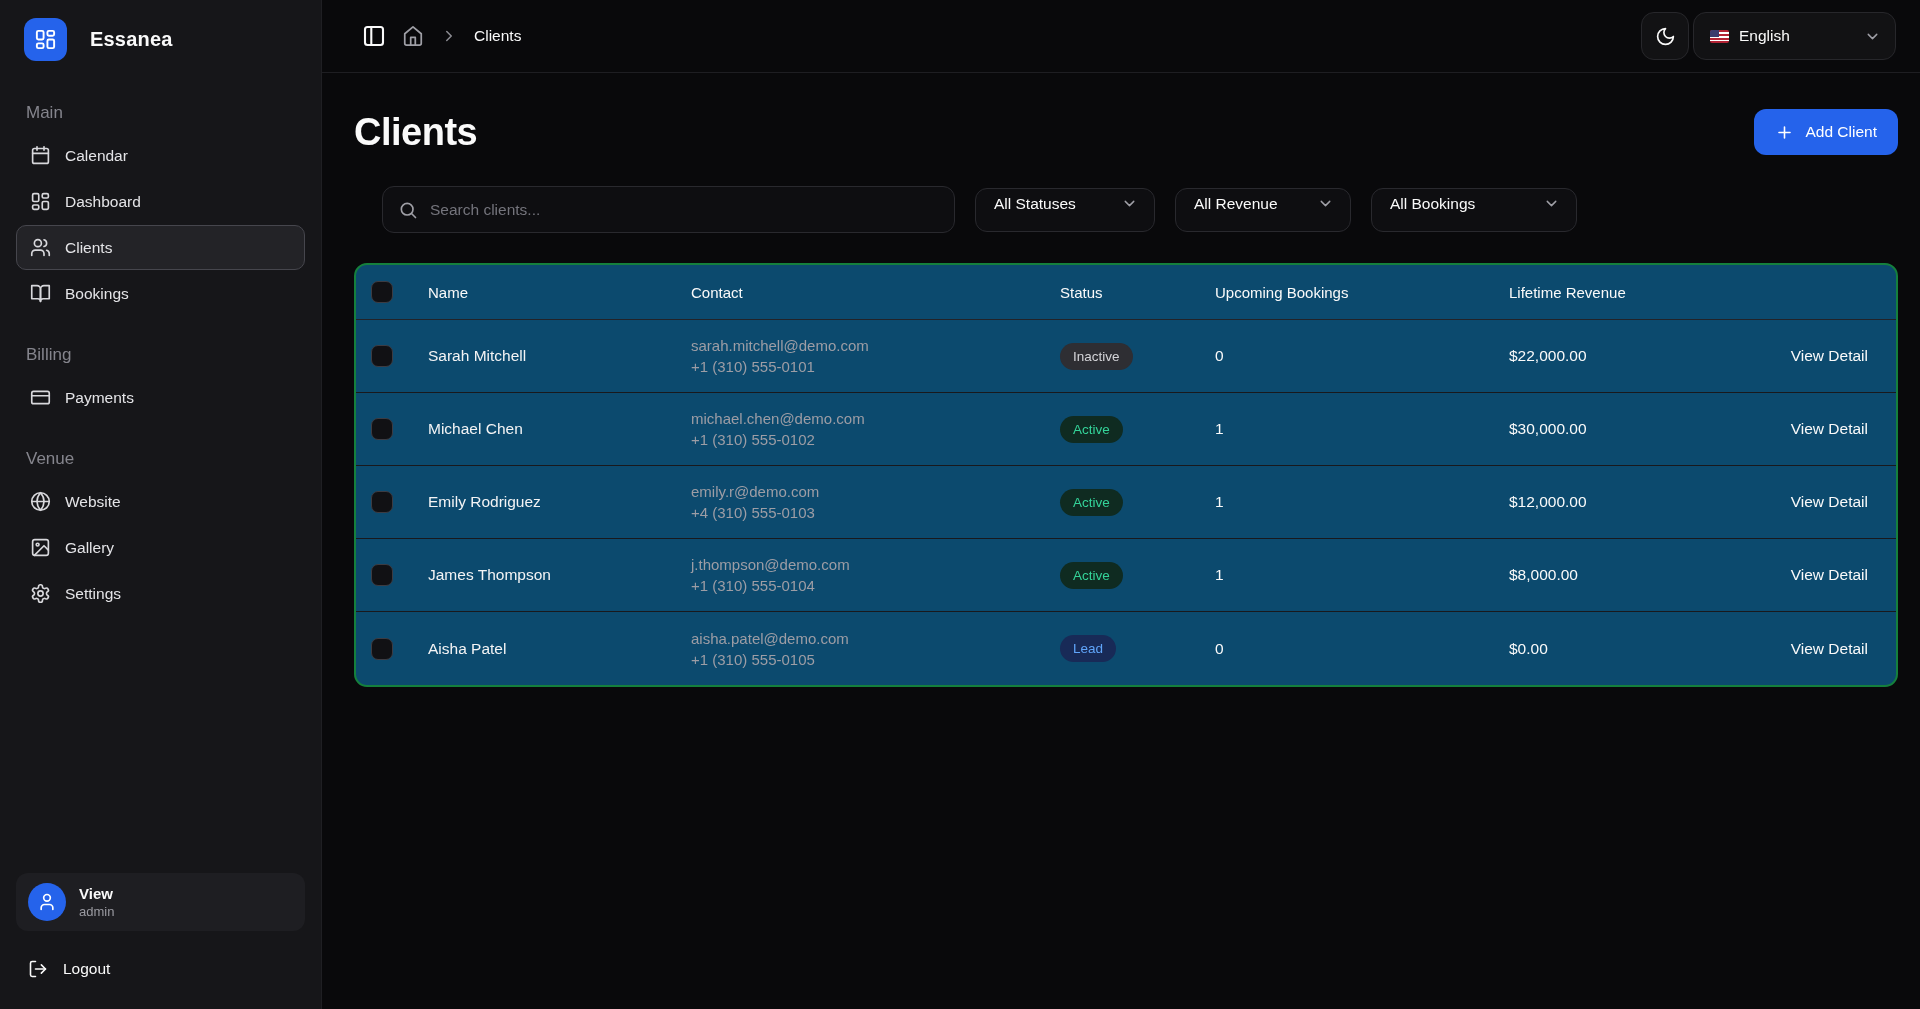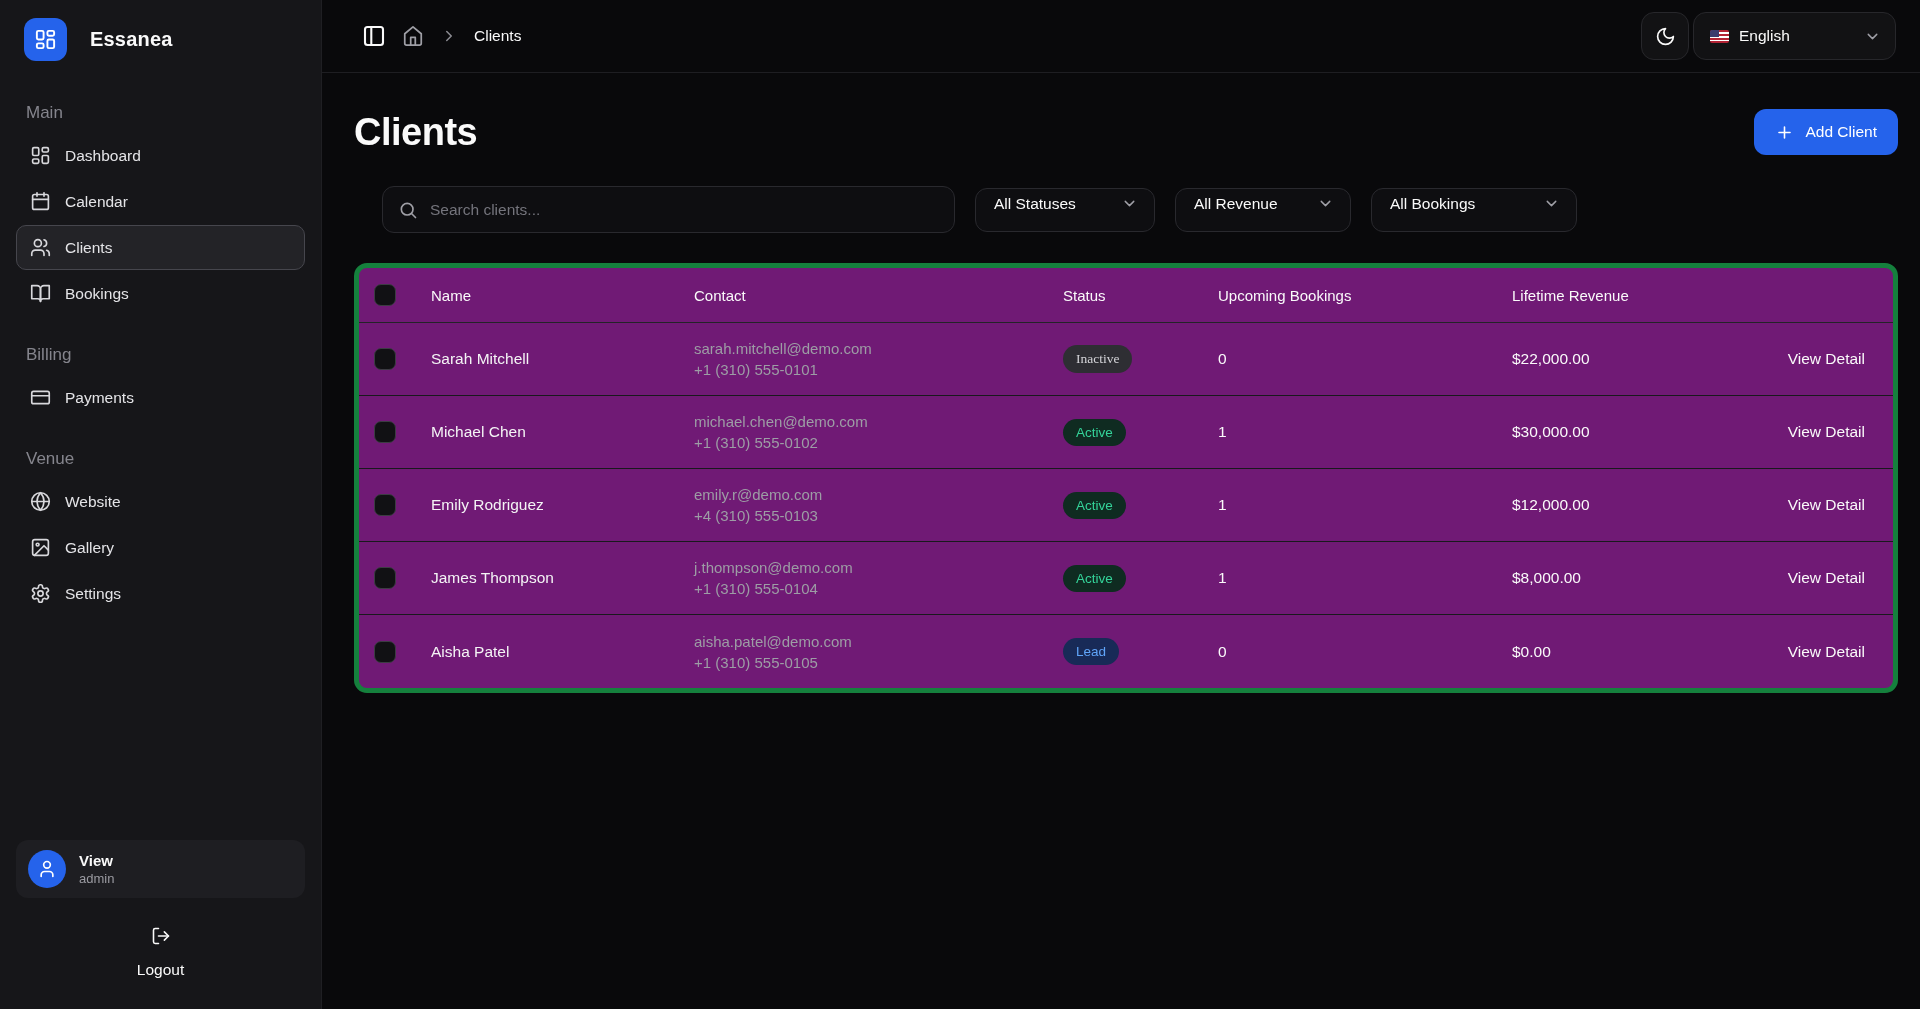--- a/index.html
+++ b/index.html
@@ -49,21 +49,21 @@
   .avatar {
     width: 38px; height: 38px; border-radius: 50%;
     background: #2563eb; color: #fff;
     display: flex; align-items: center; justify-content: center;
   }
   .user-name { font-size: 15px; font-weight: 600; color: #fafafa; }
   .user-role { font-size: 13px; color: #9a9aa1; margin-top: 2px; }
 
   .logout-row {
     display: flex; align-items: center; gap: 15px;
-    padding: 6px 12px 10px 12px; color: #fafafa; font-size: 15.5px; cursor: pointer; flex-direction: column;
+    padding: 6px 12px 10px 12px; color: #fafafa; font-size: 15.5px; cursor: pointer;
   }
 
   
   .main { flex: 1; display: flex; flex-direction: column; height: 100%; }
 
   .topbar {
     height: 73px; min-height: 73px;
     border-bottom: 1px solid #1e1e22;
     display: flex; align-items: center;
     padding: 0 24px 0 40px;
@@ -119,22 +119,22 @@
     display: flex; align-items: center; font-size: 15.5px;
     padding: 0 16px 12px 18px; cursor: pointer; font-family: inherit;
   }
   .select-btn .chev { color: #9f9fa6; margin-left: auto; }
   .select-statuses { width: 180px; }
   .select-revenue  { width: 176px; }
   .select-bookings { width: 206px; }
 
   
   .table-card {
-    margin-top: 30px; border: 5px solid #15803d; border-radius: 13px;
-    overflow: hidden; background: #701a75;
+    margin-top: 30px; border: 2px solid #15803d; border-radius: 13px;
+    overflow: hidden; background: #0c4a6e;
   }
   .tr {
     display: grid;
     grid-template-columns: 72px 263px 369px 155px 294px 240px 1fr;
     align-items: center;
   }
   .thead { height: 55px; border-bottom: 1px solid #232328; }
   .th { font-size: 15px; font-weight: 500; color: #fafafa; }
   .trow { height: 73px; border-bottom: 1px solid #19191d; }
   .trow:last-child { border-bottom: none; }
@@ -147,21 +147,21 @@
   .cell-name { font-size: 15.5px; font-weight: 500; color: #f4f4f5; }
   .cell-contact { font-size: 15px; color: #9d9da5; line-height: 21px; }
   .cell-num, .cell-rev { font-size: 15.5px; color: #fafafa; }
   .cell-action { text-align: right; padding-right: 28px; }
   .view-link { font-size: 15.5px; font-weight: 500; color: #fafafa; text-decoration: none; cursor: pointer; }
 
   .badge {
     display: inline-block; padding: 6px 13px; border-radius: 999px;
     font-size: 13.5px; font-weight: 500;
   }
-  .badge--inactive { background: #2e2e33; color: #d4d4d8; font-family: Liberation Serif, serif; }
+  .badge--inactive { background: #2e2e33; color: #d4d4d8; }
   .badge--active   { background: #0f2b21; color: #34d399; }
   .badge--lead     { background: #182a57; color: #60a5fa; }
 </style>
 </head>
 <body>
 
 <aside class="sidebar">
   <div class="logo-row">
     <div class="logo-tile">
       <svg width="23" height="23" viewBox="0 0 24 24" fill="none" stroke="currentColor" stroke-width="2" stroke-linecap="round" stroke-linejoin="round">
@@ -172,39 +172,39 @@
         </svg>
     </div>
     <span class="logo-name">Essanea</span>
   </div>
 
   <div class="section-label">Main</div>
 
   <div class="nav-item">
     <span class="icn">
       <svg width="21" height="21" viewBox="0 0 24 24" fill="none" stroke="currentColor" stroke-width="1.9" stroke-linecap="round" stroke-linejoin="round">
+          <rect x="3" y="4" width="18" height="17" rx="2"></rect>
+          <line x1="16" y1="2" x2="16" y2="6"></line>
+          <line x1="8" y1="2" x2="8" y2="6"></line>
+          <line x1="3" y1="9.5" x2="21" y2="9.5"></line>
+        </svg>
+    </span>
+    <span>Calendar</span>
+  </div>
+
+  <div class="nav-item">
+    <span class="icn">
+      <svg width="21" height="21" viewBox="0 0 24 24" fill="none" stroke="currentColor" stroke-width="1.9" stroke-linecap="round" stroke-linejoin="round">
           <rect width="7" height="9" x="3" y="3" rx="1.5"></rect>
           <rect width="7" height="5" x="14" y="3" rx="1.5"></rect>
           <rect width="7" height="9" x="14" y="12" rx="1.5"></rect>
           <rect width="7" height="5" x="3" y="16" rx="1.5"></rect>
         </svg>
     </span>
     <span>Dashboard</span>
-  </div>
-
-  <div class="nav-item">
-    <span class="icn">
-      <svg width="21" height="21" viewBox="0 0 24 24" fill="none" stroke="currentColor" stroke-width="1.9" stroke-linecap="round" stroke-linejoin="round">
-          <rect x="3" y="4" width="18" height="17" rx="2"></rect>
-          <line x1="16" y1="2" x2="16" y2="6"></line>
-          <line x1="8" y1="2" x2="8" y2="6"></line>
-          <line x1="3" y1="9.5" x2="21" y2="9.5"></line>
-        </svg>
-    </span>
-    <span>Calendar</span>
   </div>
 
   <div class="nav-item active">
     <span class="icn">
       <svg width="21" height="21" viewBox="0 0 24 24" fill="none" stroke="currentColor" stroke-width="1.9" stroke-linecap="round" stroke-linejoin="round">
           <path d="M16 21v-2a4 4 0 0 0-4-4H6a4 4 0 0 0-4 4v2"></path>
           <circle cx="9" cy="7" r="4"></circle>
           <path d="M22 21v-2a4 4 0 0 0-3-3.87"></path>
           <path d="M16 3.13a4 4 0 0 1 0 7.75"></path>
         </svg>

